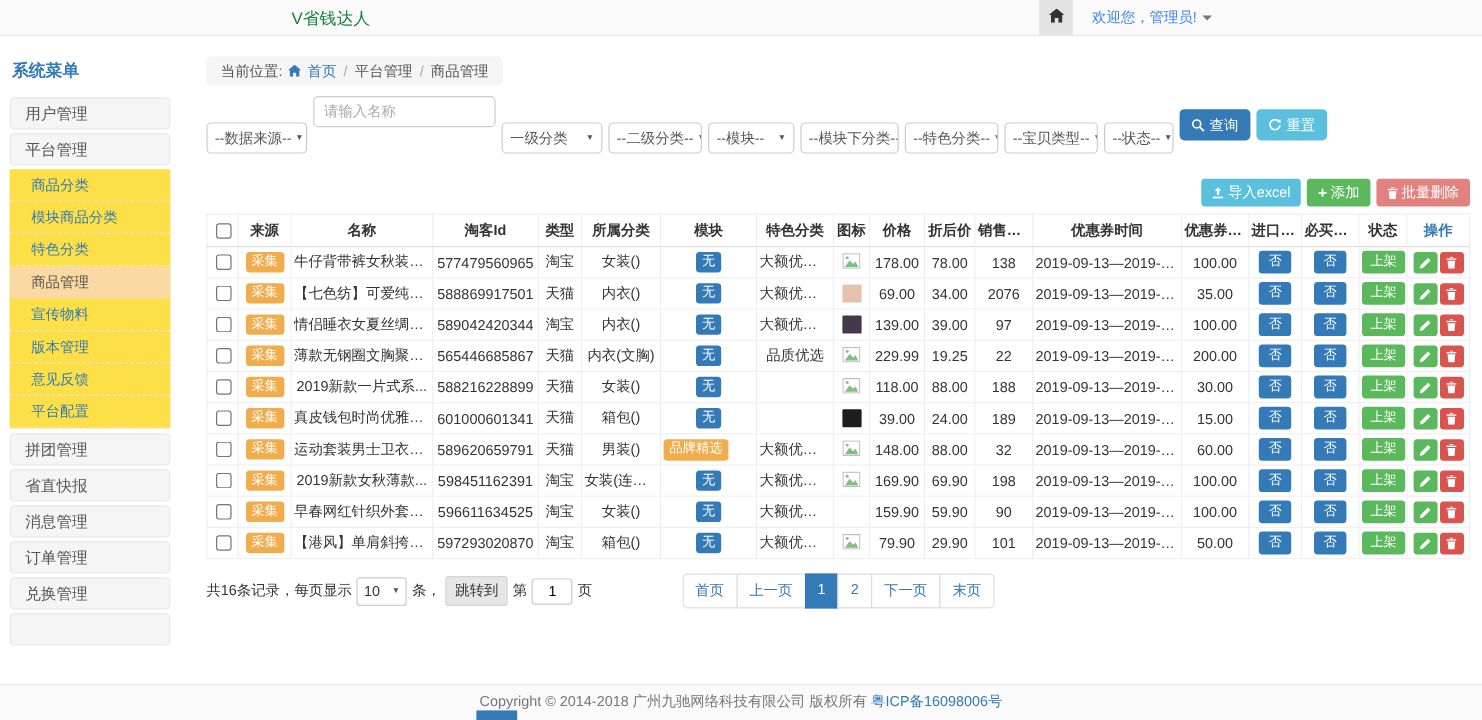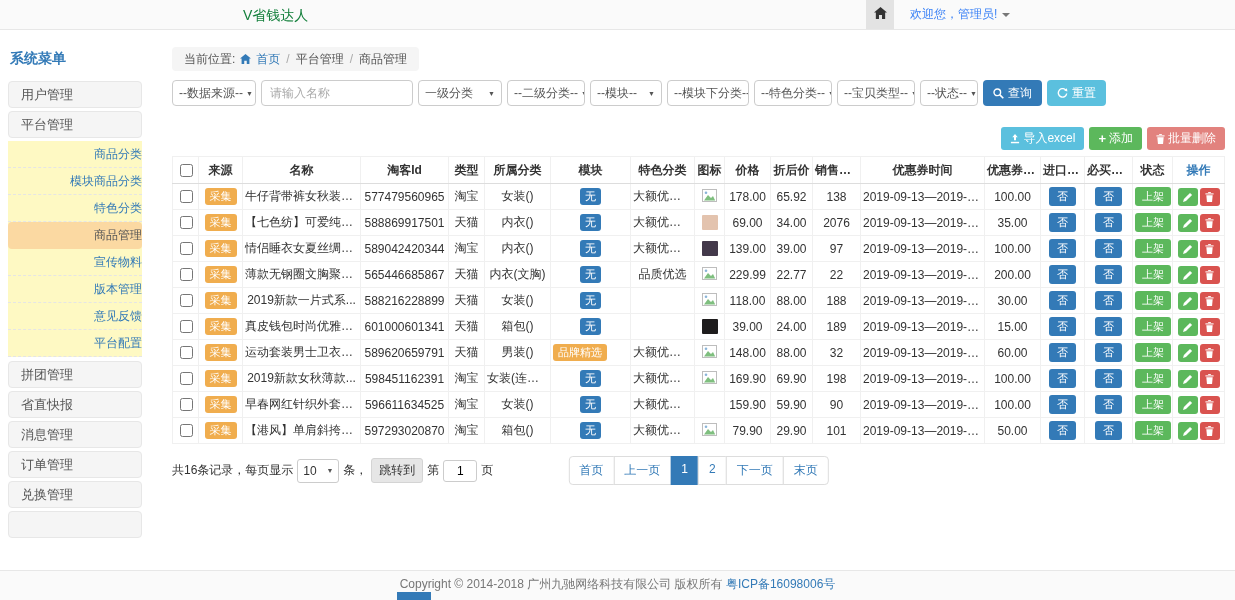--- a/index.html
+++ b/index.html
@@ -14,32 +14,32 @@
   .brand { position:absolute; left:243px; top:0; line-height:30px; color:#15803d; font-size:14px; }
   .topbar-right { position:absolute; left:866px; top:0; height:29px; display:flex; align-items:center; }
   .home-btn { width:28px; height:29px; background:#e3e3e3; display:flex; align-items:center; justify-content:center; cursor:pointer; }
   .welcome { margin-left:16px; color:#3b82f6; display:flex; align-items:center; gap:5px; cursor:pointer; }
   .caret-down { width:0; height:0; border-left:4px solid transparent; border-right:4px solid transparent; border-top:4px solid #777; }
   
   .layout { display:flex; height:540px; }
   .sidebar { width:198px; padding:10px 8px 0 8px; overflow:hidden; }
   .sidebar-title { color:#337ab7; font-size:14px; font-weight:bold; margin:10px 2px 13px 2px; }
   .menu-group { height:27px; line-height:25px; background:#f5f5f5; border:1px solid #e7e7e7; border-radius:4px; padding-left:12px; margin-bottom:3px; color:#555; font-size:13px; cursor:pointer; }
-  .submenu { margin:3px 0 4px 0; background:#fef9c3;text-align:right; }
+  .submenu { margin:3px 0 4px 0; background:#fde047; }
   .submenu-item { height:27px; line-height:26px; padding-left:18px; color:#337ab7; border-bottom:1px dashed #e5e5e5; cursor:pointer; }
   .submenu-item.active { background:#fbd9a2; border-radius:4px; color:#555; border-bottom-color:transparent; }
   
   .content { flex:1; padding:17px 10px 0 22px; }
   .breadcrumb { display:inline-flex; align-items:center; gap:5px; background:#f5f5f5; border-radius:4px; padding:0 12px; height:24px; color:#555; }
   .breadcrumb .bc-link { color:#337ab7; cursor:pointer; }
   .breadcrumb .sep { color:#aaa; margin:0 1px; }
   
   .filters { display:flex; margin-top:9px; gap:5px; align-items:center; }
   .fcontrols { display:flex; gap:5px; }
-  .fselect { height:26px; border:1px solid #ccc; border-radius:4px; background:#fff; display:flex; align-items:center; justify-content:space-between; padding:0 6px; color:#555; cursor:pointer; overflow:hidden; white-space:nowrap; }
+  .fselect { height:26px; border:1px solid #ccc; border-radius:4px; background:#fff; display:flex; align-items:center; justify-content:space-between; padding:0 6px; color:#555; cursor:pointer; overflow:hidden; white-space:nowrap;margin-top:22px; }
   .fcontrols > *:nth-child(1){ width:84px; }
   .fcontrols > *:nth-child(2){ width:152px; }
   .fcontrols > *:nth-child(3){ width:84px; }
   .fcontrols > *:nth-child(4){ width:78px; }
   .fcontrols > *:nth-child(5){ width:72px; }
   .fcontrols > *:nth-child(6){ width:82px; }
   .fcontrols > *:nth-child(7){ width:78px; }
   .fcontrols > *:nth-child(8){ width:78px; }
   .fcontrols > *:nth-child(9){ width:58px; }
   .fcaret { font-size:7px; color:#555; margin-left:3px; flex:none; }
@@ -281,21 +281,21 @@
             <td><span class="badge blue">无</span></td>
             <td>大额优惠券</td>
             <td><span style="display: inline-flex;">
                 <svg width="15" height="13" viewBox="0 0 15 13">
                   <rect x="0.5" y="0.5" width="14" height="12" fill="#fff" stroke="#bdbdbd"></rect>
                   <circle cx="4" cy="3.8" r="1.3" fill="#8ab4d8"></circle>
                   <path d="M2 11.5 L6 6 L9 9 L11 7 L13.2 11.5 Z" fill="#7fbf7f"></path>
                 </svg>
               </span></td>
             <td>178.00</td>
-            <td>65.92</td>
+            <td>78.00</td>
             <td>138</td>
             <td>2019-09-13—2019-09-17</td>
             <td>100.00</td>
             <td><span class="pill-blue">否</span></td>
             <td><span class="pill-blue">否</span></td>
             <td><span class="pill-green">上架</span></td>
             <td><span class="op-btn op-edit">
                 <svg width="10" height="10" viewBox="0 0 10 10">
                   <path d="M0 10 L0.9 7 L7 0.9 L9.1 3 L3 9.1 Z" fill="#fff"></path>
                 </svg>
@@ -377,21 +377,21 @@
             <td><span class="badge blue">无</span></td>
             <td>品质优选</td>
             <td><span style="display: inline-flex;">
                 <svg width="15" height="13" viewBox="0 0 15 13">
                   <rect x="0.5" y="0.5" width="14" height="12" fill="#fff" stroke="#bdbdbd"></rect>
                   <circle cx="4" cy="3.8" r="1.3" fill="#8ab4d8"></circle>
                   <path d="M2 11.5 L6 6 L9 9 L11 7 L13.2 11.5 Z" fill="#7fbf7f"></path>
                 </svg>
               </span></td>
             <td>229.99</td>
-            <td>22.77</td>
+            <td>19.25</td>
             <td>22</td>
             <td>2019-09-13—2019-09-17</td>
             <td>200.00</td>
             <td><span class="pill-blue">否</span></td>
             <td><span class="pill-blue">否</span></td>
             <td><span class="pill-green">上架</span></td>
             <td><span class="op-btn op-edit">
                 <svg width="10" height="10" viewBox="0 0 10 10">
                   <path d="M0 10 L0.9 7 L7 0.9 L9.1 3 L3 9.1 Z" fill="#fff"></path>
                 </svg>

